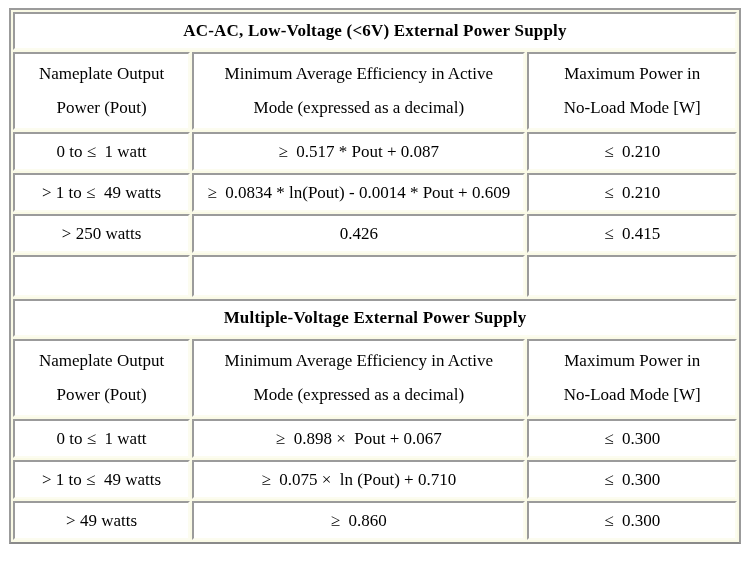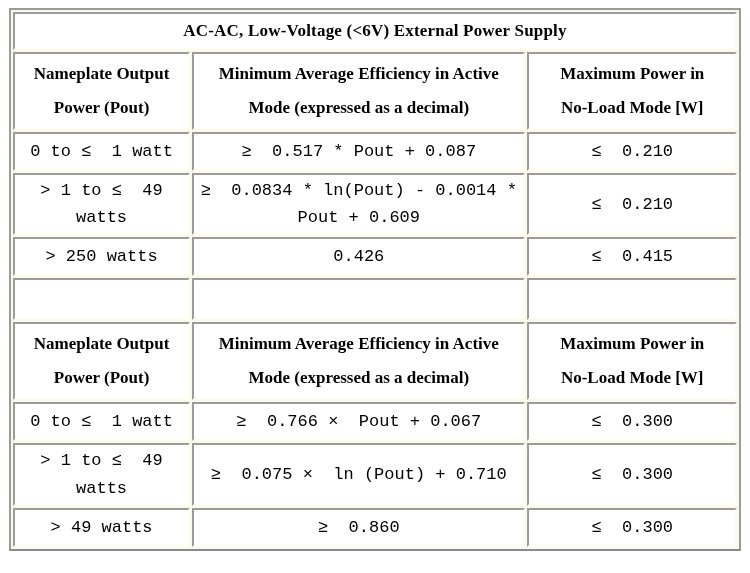--- a/index.html
+++ b/index.html
@@ -35,30 +35,29 @@
     vertical-align: middle;
     font-size: 17px;
     padding: 2px 4px;
   }
   td.title-cell {
     font-weight: bold;
     height: 30px;
     letter-spacing: 0.2px;
   }
   td.hdr-cell {
-    font-weight: bold;
+    font-weight: normal;
     white-space: pre-line;   
     line-height: 2.0;
     height: 70px;
   }
   td.body-cell {
     height: 31px;
     line-height: 1.6;
     white-space: pre-wrap;   
-    font-family: Liberation Mono, monospace;
   }
   tr.empty-row td {
     height: 34px;
   }
 </style>
 </head>
 <body>
 
 <table class="pst">
   <colgroup>
@@ -94,30 +93,33 @@
       <td class="body-cell">0.426</td>
       <td class="body-cell">≤  0.415</td>
     </tr>
     <tr class="empty-row">
       <td class="body-cell"></td>
       <td class="body-cell"></td>
       <td class="body-cell"></td>
     </tr>
 
     <tr>
+      <td colspan="3" class="title-cell">Multiple-Voltage External Power Supply</td>
+    </tr>
+    <tr>
       <td class="hdr-cell">Nameplate Output
 Power (Pout)</td>
       <td class="hdr-cell">Minimum Average Efficiency in Active
 Mode (expressed as a decimal)</td>
       <td class="hdr-cell">Maximum Power in
 No-Load Mode [W]</td>
     </tr>
     <tr>
       <td class="body-cell">0 to ≤  1 watt</td>
-      <td class="body-cell">≥  0.766 ×  Pout + 0.067</td>
+      <td class="body-cell">≥  0.898 ×  Pout + 0.067</td>
       <td class="body-cell">≤  0.300</td>
     </tr>
     <tr>
       <td class="body-cell">&gt; 1 to ≤  49 watts</td>
       <td class="body-cell">≥  0.075 ×  ln (Pout) + 0.710</td>
       <td class="body-cell">≤  0.300</td>
     </tr>
     <tr>
       <td class="body-cell">&gt; 49 watts</td>
       <td class="body-cell">≥  0.860</td>

